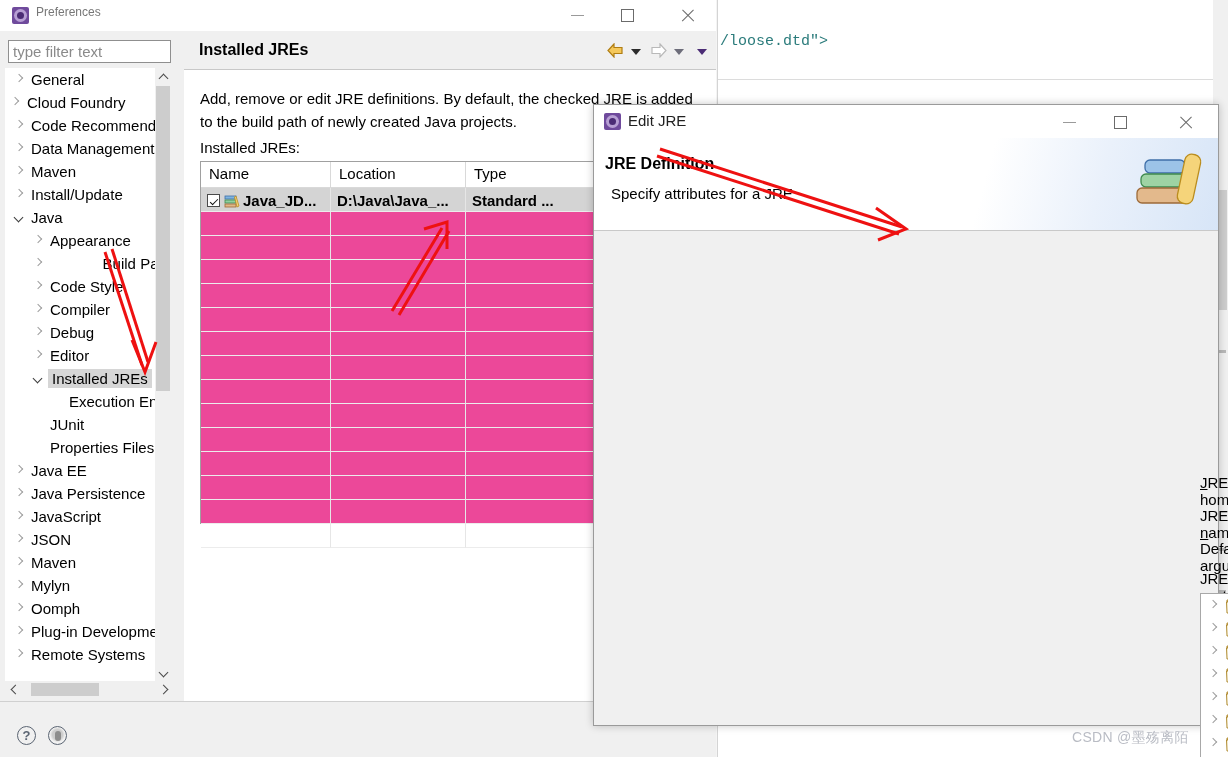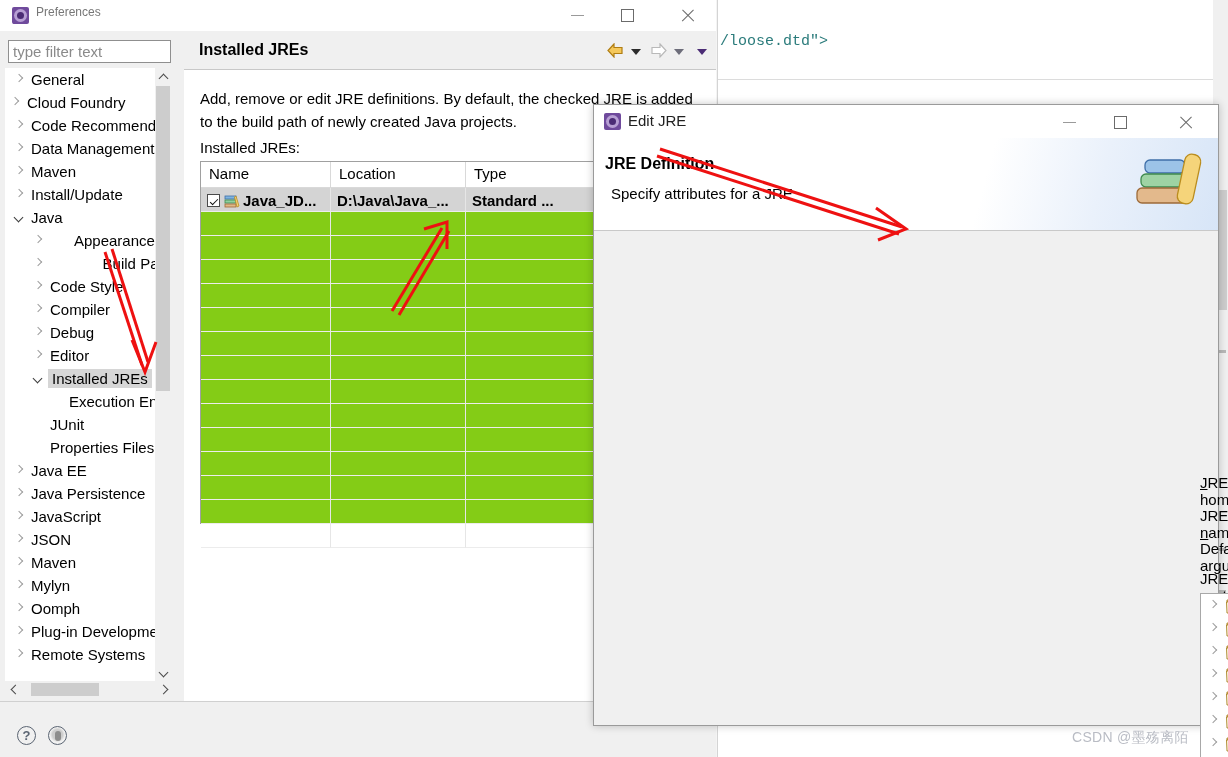--- a/index.html
+++ b/index.html
@@ -211,21 +211,21 @@
     position: absolute; top: 18px; width: 0; height: 0;
     border-left: 5px solid transparent; border-right: 5px solid transparent;
   }
   #pref-desc {
     position: absolute; left: 16px; top: 56px; width: 500px;
     font-size: 15px; line-height: 23px;
   }
   #pref-tbl-label { position: absolute; left: 16px; top: 108px; font-size: 15px; }
   #pref-table {
     position: absolute; left: 16px; top: 130px; width: 525px; height: 363px;
-    background: #84cc16; border: 1px solid #a0a0a0;
+    background: #ec4899; border: 1px solid #a0a0a0;
   }
   #pref-table .thead { display: flex; height: 26px; background: #ffffff; }
   #pref-table .th {
     font-size: 15px; padding: 3px 0 0 8px;
     border-right: 1px solid #d9d9d9; border-bottom: 1px solid #d9d9d9;
     overflow: hidden; white-space: nowrap;
   }
   #pref-table .trow { display: flex; height: 24px; }
   #pref-table .trow.sel { background: #d4d4d4; font-weight: bold; }
   #pref-table .td {
@@ -361,21 +361,21 @@
         <span class="tree-label">Maven</span>
       </div>
       <div class="tree-row" style="padding-left: 10px;">
         <span class="twisty tw-right"></span>
         <span class="tree-label">Install/Update</span>
       </div>
       <div class="tree-row" style="padding-left: 10px;">
         <span class="twisty tw-down"></span>
         <span class="tree-label">Java</span>
       </div>
-      <div class="tree-row" style="padding-left: 29px; gap: 24px;">
+      <div class="tree-row" style="padding-left: 29px;">
         <span class="twisty tw-right"></span>
         <span class="tree-label">Appearance</span>
       </div>
       <div class="tree-row" style="padding-left: 29px; justify-content: space-between;">
         <span class="twisty tw-right"></span>
         <span class="tree-label">Build Path</span>
       </div>
       <div class="tree-row" style="padding-left: 29px;">
         <span class="twisty tw-right"></span>
         <span class="tree-label">Code Style</span>

